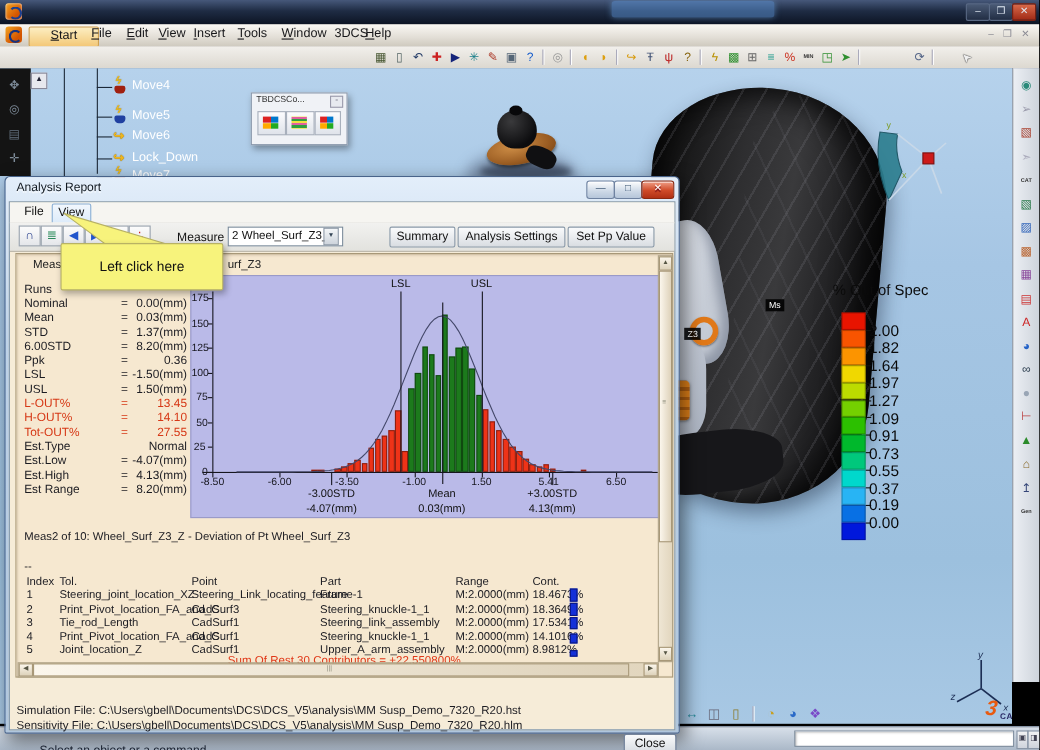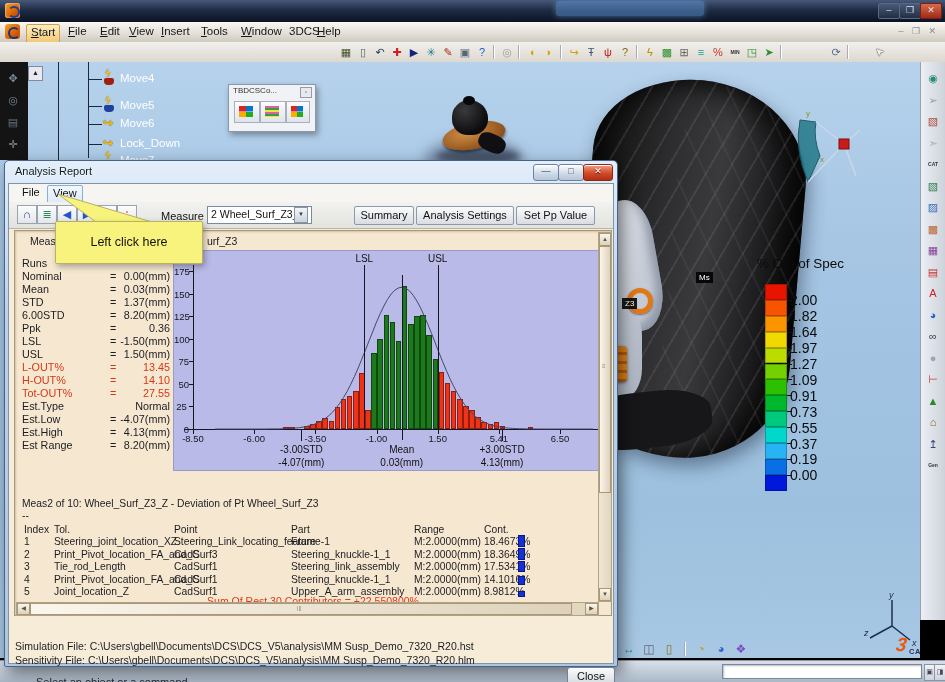--- a/index.html
+++ b/index.html
@@ -11,21 +11,21 @@
   #app-logo{left:5px;top:3px;width:15px;height:15px;border-radius:3px;background:linear-gradient(135deg,#f5a623,#d35400 70%);box-shadow:inset 0 0 2px #fff;}
   #app-logo:after{content:"";position:absolute;left:3px;top:3px;width:8px;height:8px;border-radius:50%;border:2px solid #1c3f8f;border-left-color:transparent;}
   #title-text{left:26px;top:4px;color:#e9eef7;font-size:11.5px;text-shadow:0 1px 1px #000;}
   #top-blur{left:556px;top:1px;width:148px;height:15px;background:rgba(100,160,230,.45);border-radius:3px;box-shadow:0 0 6px rgba(120,180,240,.5);}
   .winbtn{top:3px;width:20px;height:14px;border:1px solid #5a6a85;border-radius:2px;background:linear-gradient(#4a5a75,#222e44);color:#dfe7f2;font-size:9px;line-height:13px;text-align:center;}
   #btn-close-app{background:linear-gradient(#d96a4a,#a02a16);border-color:#7a2010;}
   
   #menubar{left:0;top:22px;width:945px;height:20px;background:linear-gradient(180deg,#faf8f4,#e2ded6 60%,#cfcabf);border-bottom:1px solid #a8a296;}
   #menu-logo{left:5px;top:2px;width:15px;height:15px;border-radius:3px;background:linear-gradient(135deg,#f5a623,#d35400 70%);}
   #menu-logo:after{content:"";position:absolute;left:3px;top:3px;width:8px;height:8px;border-radius:50%;border:2px solid #16337f;border-right-color:transparent;}
-  .menu-item{top:2px;height:15px;padding:1px 4px;font-size:11.5px;color:#17171a;}
+  .menu-item{top:2px;height:15px;padding:1px 19px;font-size:11.5px;color:#17171a;}
   .menu-item .u{text-decoration:underline;}
   .menu-start{background:linear-gradient(#fdeec2,#f3c878);border:1px solid #cfa050;border-radius:2px;}
   #menubar-ghost{right:6px;top:4px;color:#8b8b94;font-size:9px;letter-spacing:3px;}
   
   #toolbar-top{left:0;top:42px;width:945px;height:20px;background:linear-gradient(180deg,#f2f0ec,#dcd8d0);border-bottom:1px solid #9aa0ac;}
   .ic{position:absolute;top:2px;width:16px;height:16px;text-align:center;font-size:11px;line-height:16px;}
   .ic.txt{font-size:5px;font-weight:bold;line-height:16px;letter-spacing:0;}
   .tsep{position:absolute;top:3px;width:1px;height:14px;background:#aab;box-shadow:1px 0 0 #fff;}
   .rot-ul{transform:rotate(225deg);text-shadow:0 0 1px #222,0 0 1px #222;}
   
@@ -543,21 +543,21 @@
             <div class="axis" style="left: 127.402px; top: 178px; width: 1px; height: 12px;"></div>
             <div class="axis" style="left: 328.056px; top: 178px; width: 1px; height: 12px;"></div>
             <div class="mk-label" style="left: 127.402px; top: 193px;">-3.00STD</div>
             <div class="mk-label" style="left: 127.402px; top: 206px;">-4.07(mm)</div>
             <div class="mk-label" style="left: 227.729px; top: 193px;">Mean</div>
             <div class="mk-label" style="left: 227.729px; top: 206px;">0.03(mm)</div>
             <div class="mk-label" style="left: 328.056px; top: 193px;">+3.00STD</div>
             <div class="mk-label" style="left: 328.056px; top: 206px;">4.13(mm)</div>
           </div>
 
-        <div class="abs tbl-cell" style="left:7px;top:267px">Meas2 of 10: Wheel_Surf_Z3_Z - Deviation of Pt Wheel_Surf_Z3</div>
+        <div class="abs tbl-cell" style="left:7px;top:252px">Meas2 of 10: Wheel_Surf_Z3_Z - Deviation of Pt Wheel_Surf_Z3</div>
         <div class="abs tbl-cell" style="left:7px;top:279px">--</div>
         <div id="contrib-table">
             <div class="abs tbl-cell" style="left: 9px; top: 293px;">Index</div>
             <div class="abs tbl-cell" style="left: 39px; top: 293px;">Tol.</div>
             <div class="abs tbl-cell" style="left: 159px; top: 293px;">Point</div>
             <div class="abs tbl-cell" style="left: 276px; top: 293px;">Part</div>
             <div class="abs tbl-cell" style="left: 399px; top: 293px;">Range</div>
             <div class="abs tbl-cell" style="left: 469px; top: 293px;">Cont.</div>
             <div class="abs tbl-cell" style="left: 9px; top: 305px;">1</div>
             <div class="abs tbl-cell" style="left: 39px; top: 305px;">Steering_joint_location_XZ</div>

